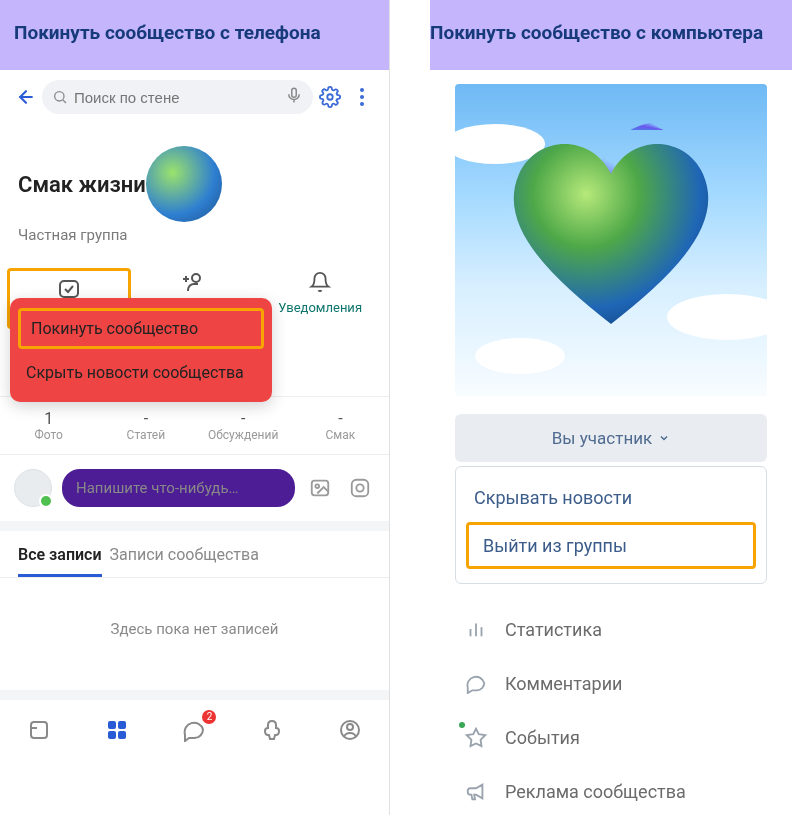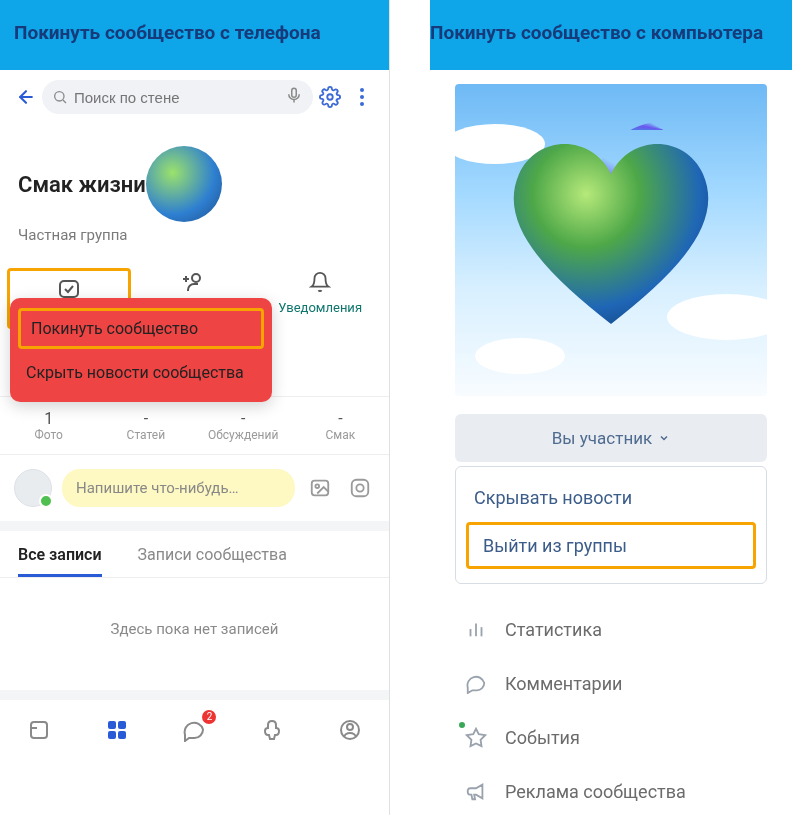--- a/index.html
+++ b/index.html
@@ -2,21 +2,21 @@
 <html><head>
 <meta charset="utf-8">
 <style>
   * { box-sizing: border-box; margin: 0; padding: 0; }
   body { font-family: -apple-system, BlinkMacSystemFont, "Segoe UI", Roboto, Arial, sans-serif; background: #fff; width: 792px; height: 815px; display: flex; }
   .col { position: relative; }
   .left { width: 390px; border-right: 1px solid #e0e0e0; }
   .gap { width: 40px; }
   .right { width: 362px; }
 
-  .banner { background: #0ea5e9; color: #163a7a; font-weight: 700; font-size: 19px; line-height: 1.3; padding: 6px 14px 10px; height: 70px; display: flex; align-items: center; }
+  .banner { background: #c4b5fd; color: #163a7a; font-weight: 700; font-size: 19px; line-height: 1.3; padding: 6px 14px 10px; height: 70px; display: flex; align-items: center; }
   .banner-right { padding-left: 0; }
 
   
   .topbar { display: flex; align-items: center; gap: 2px; padding: 10px 12px; }
   .back { color: #2a5bd7; display:flex; align-items:center; justify-content:center; width: 28px; height:28px; }
   .search { flex: 1; display: flex; align-items: center; background: #f0f2f5; border-radius: 18px; padding: 6px 10px; gap: 6px; color: #8a8a8a; }
   .search input { border: none; background: transparent; outline: none; flex:1; font-size:15px; color:#555; }
   .mic { color: #8a8a8a; }
   .gear, .kebab { color: #3c6ad6; display:flex; align-items:center; justify-content:center; width:30px; height:30px; }
 
@@ -39,24 +39,24 @@
   .info-icon { width:18px; height:18px; border-radius:50%; background:#2a5bd7; color:#fff; font-size:12px; display:flex; align-items:center; justify-content:center; }
 
   .stats-row { display:flex; border-top:1px solid #eee; border-bottom:1px solid #eee; }
   .stat { flex:1; text-align:center; padding: 12px 0; }
   .stat .n { font-size:16px; color:#555; }
   .stat .t { font-size:12px; color:#9a9a9a; }
 
   .compose { display:flex; align-items:center; gap:10px; padding: 14px 14px; border-bottom:10px solid #f4f5f7; }
   .mini-ava { width:38px; height:38px; border-radius:50%; background:#e8ecef; border:1px solid #dde2e7; position:relative; }
   .mini-ava::after { content:""; position:absolute; right:-2px; bottom:-2px; width:10px; height:10px; border-radius:50%; background:#4fbf4f; border:2px solid #fff; }
-  .compose-field { flex:1; background:#fef9c3; border-radius:18px; padding: 10px 14px; font-size:15px; color:#888; }
+  .compose-field { flex:1; background:#4c1d95; border-radius:18px; padding: 10px 14px; font-size:15px; color:#888; }
   .sq-icon { width:30px; height:30px; display:flex; align-items:center; justify-content:center; color:#9a9a9a; }
 
-  .tabs { display:flex; gap:36px; padding: 14px 18px 0; border-bottom:1px solid #eee; }
+  .tabs { display:flex; gap:8px; padding: 14px 18px 0; border-bottom:1px solid #eee; }
   .tab { font-size:16px; color:#8a8a8a; padding-bottom:10px; }
   .tab.active { color:#222; font-weight:600; border-bottom:3px solid #2a5bd7; }
 
   .empty { text-align:center; color:#8a8a8a; font-size:15px; padding: 42px 0 52px; border-bottom:10px solid #f4f5f7; }
 
   .navbar { display:flex; justify-content:space-around; align-items:center; padding: 12px 0 16px; }
   .nav-item { position:relative; color:#8a8a8a; display:flex; align-items:center; justify-content:center; width:40px; height:36px; }
   .nav-item.active { color:#2a5bd7; }
   .badge { position:absolute; top:-2px; right:-2px; background:#e33; color:#fff; font-size:10px; border-radius:8px; padding:0 4px; line-height:14px; min-width:14px; text-align:center; }
 

